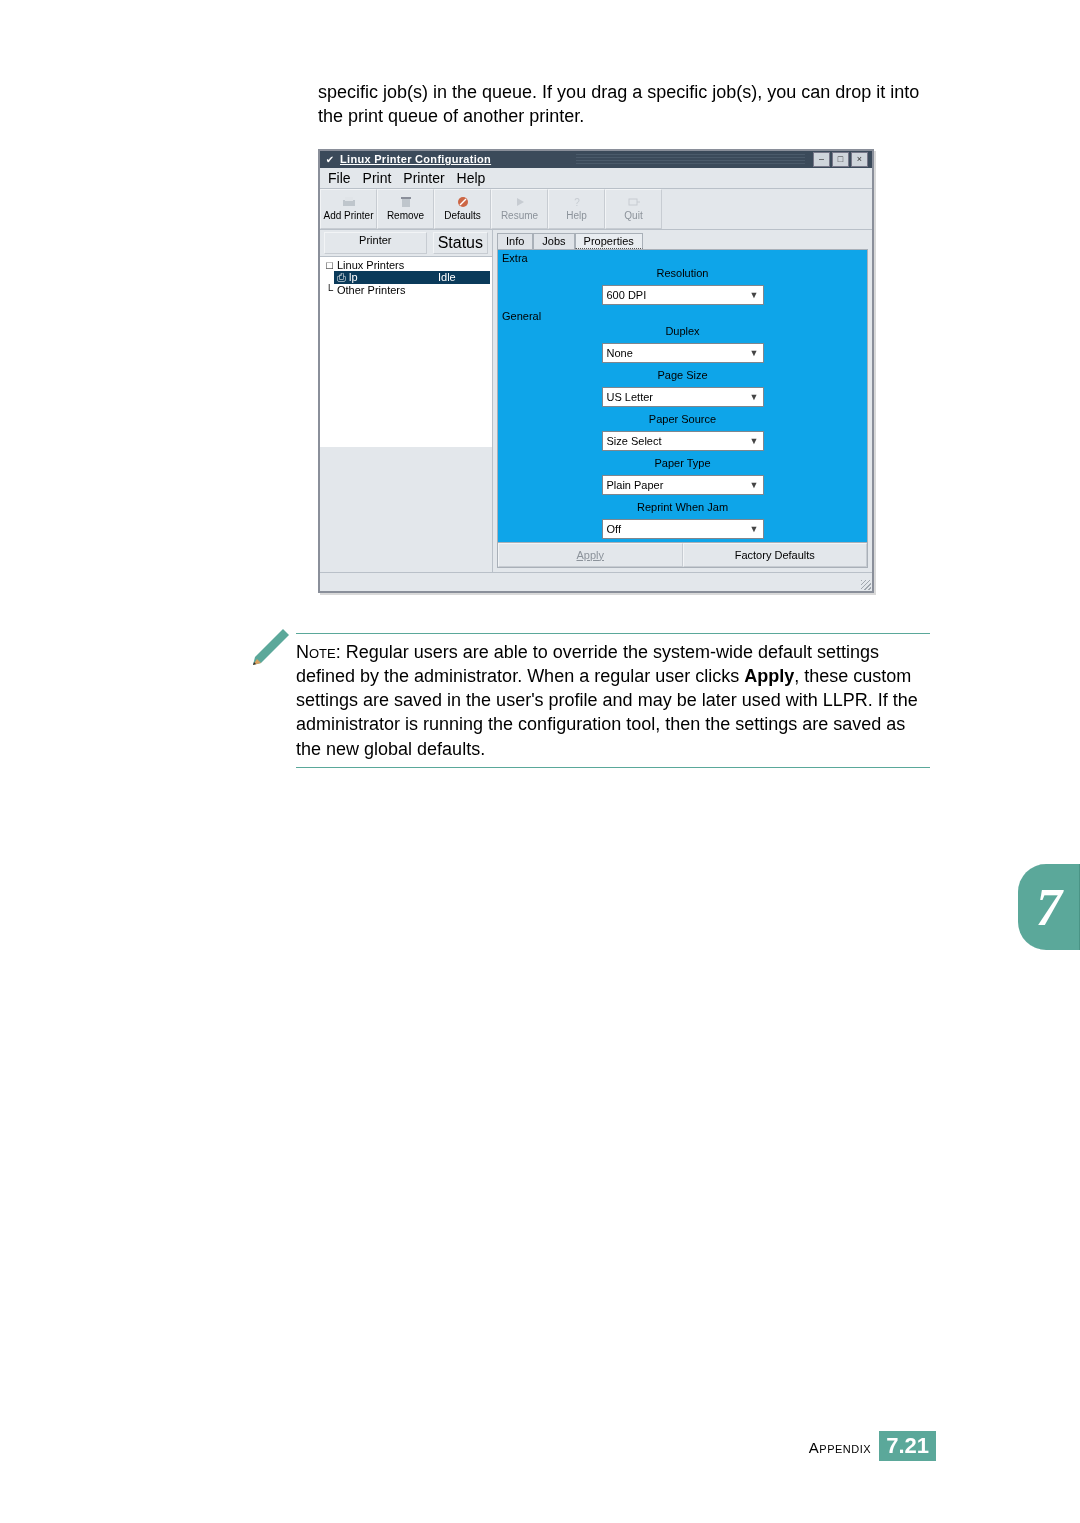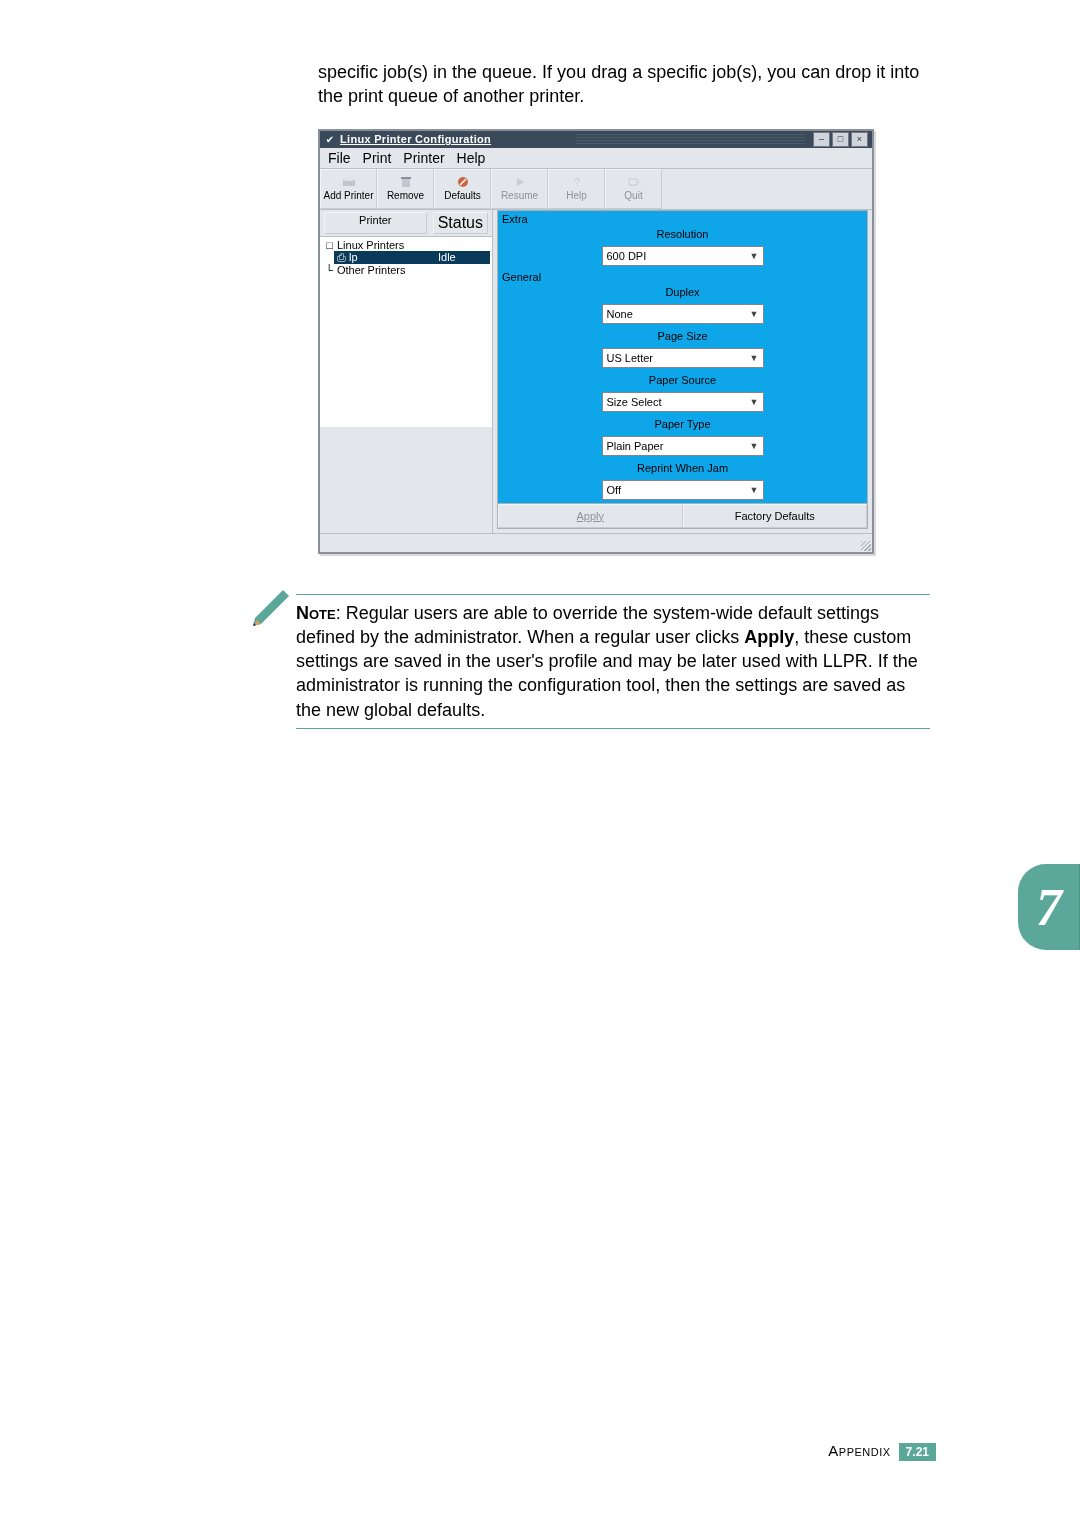--- a/index.html
+++ b/index.html
@@ -9,20 +9,21 @@
     font-family: Verdana, Geneva, sans-serif;
     width: 1080px;
     height: 1523px;
     position: relative;
   }
   .page {
     position: relative;
     padding: 60px 150px 60px 250px;
     box-sizing: border-box;
     width: 1080px;
+    margin-top: 20px;
   }
   .intro-text {
     margin-left: 68px;
     font-size: 18px;
     line-height: 1.35;
     color: #000;
     margin-bottom: 20px;
   }
   .intro-text .bold { font-weight: bold; }
   
@@ -232,21 +233,21 @@
   .note-hr {
     border: none;
     border-top: 1.5px solid #5aa89a;
     margin: 0 0 6px 46px;
   }
   .note-text {
     margin-left: 46px;
     font-size: 18px;
     line-height: 1.35;
   }
-  .note-text .caps { font-variant: small-caps; font-weight: bold; }
+  .note-text .caps { font-variant: small-caps; font-weight: normal; }
   .note-text .bold { font-weight: bold; }
   
   .side-tab {
     position: absolute;
     right: 0;
     top: 864px;
     width: 62px;
     height: 86px;
     background: #5ba89a;
     border-top-left-radius: 28px;
@@ -270,21 +271,21 @@
     align-items: baseline;
     gap: 8px;
     font-size: 15px;
   }
   .footer .label { font-variant: small-caps; letter-spacing: .5px; }
   .footer .pagebox {
     background: #5ba89a;
     color: #fff;
     padding: 2px 7px;
     font-weight: bold;
-    font-size: 12px;
+    font-size: 22px;
   }
   .footer .pagebox .dot { color:#fff;}
   .footer .pagebox .n2 { color:#fff;}
 </style>
 </head>
 <body>
 
 <div class="page">
 
   <div class="intro-text">specific job(s) in the queue. If you drag a specific job(s), you can drop it into the print queue of another printer.</div>
@@ -368,20 +369,25 @@
           </div>
           <div class="tree-row">
             <span class="tree-icon">└</span>
             <span class="tree-label">Other Printers</span>
             <span class="tree-status"></span>
           </div>
         </div>
       </div>
 
       <div class="right-pane">
+        <div class="tabs">
+          <div class="tab">Info</div>
+          <div class="tab">Jobs</div>
+          <div class="tab active">Properties</div>
+        </div>
         <div class="tabpanel">
           <div class="group-label">Extra</div>
           <div class="prop-row">
             <span class="prop-label">Resolution</span>
             <div class="prop-select">
               <span>600 DPI</span>
                 <span class="arrow">▼</span>
             </div>
           </div>
           <div class="group-label">General</div>

